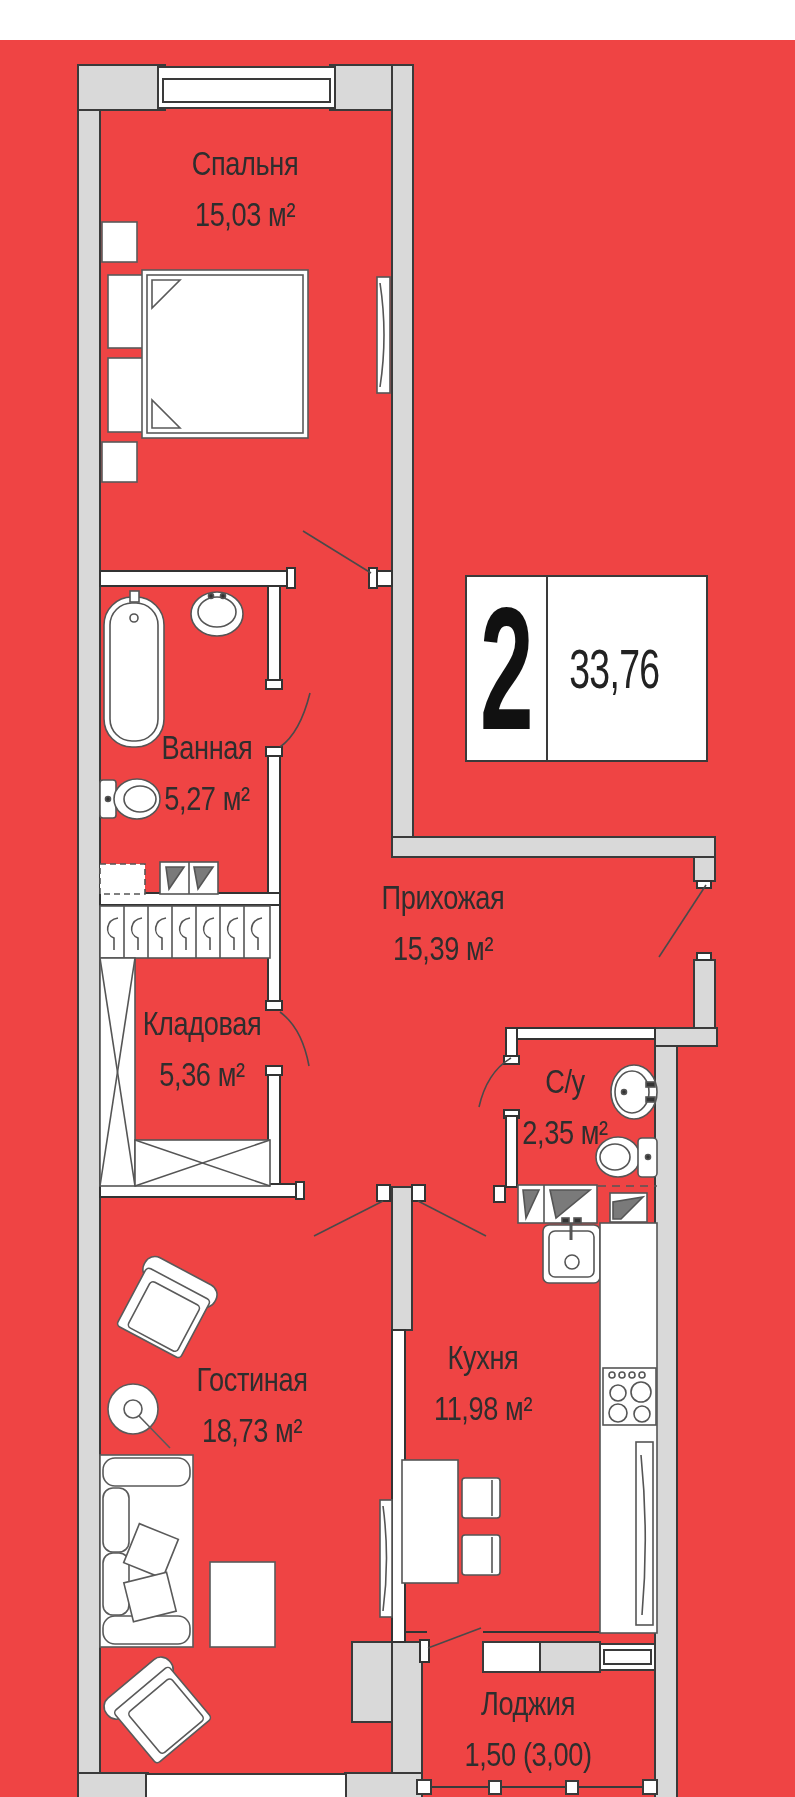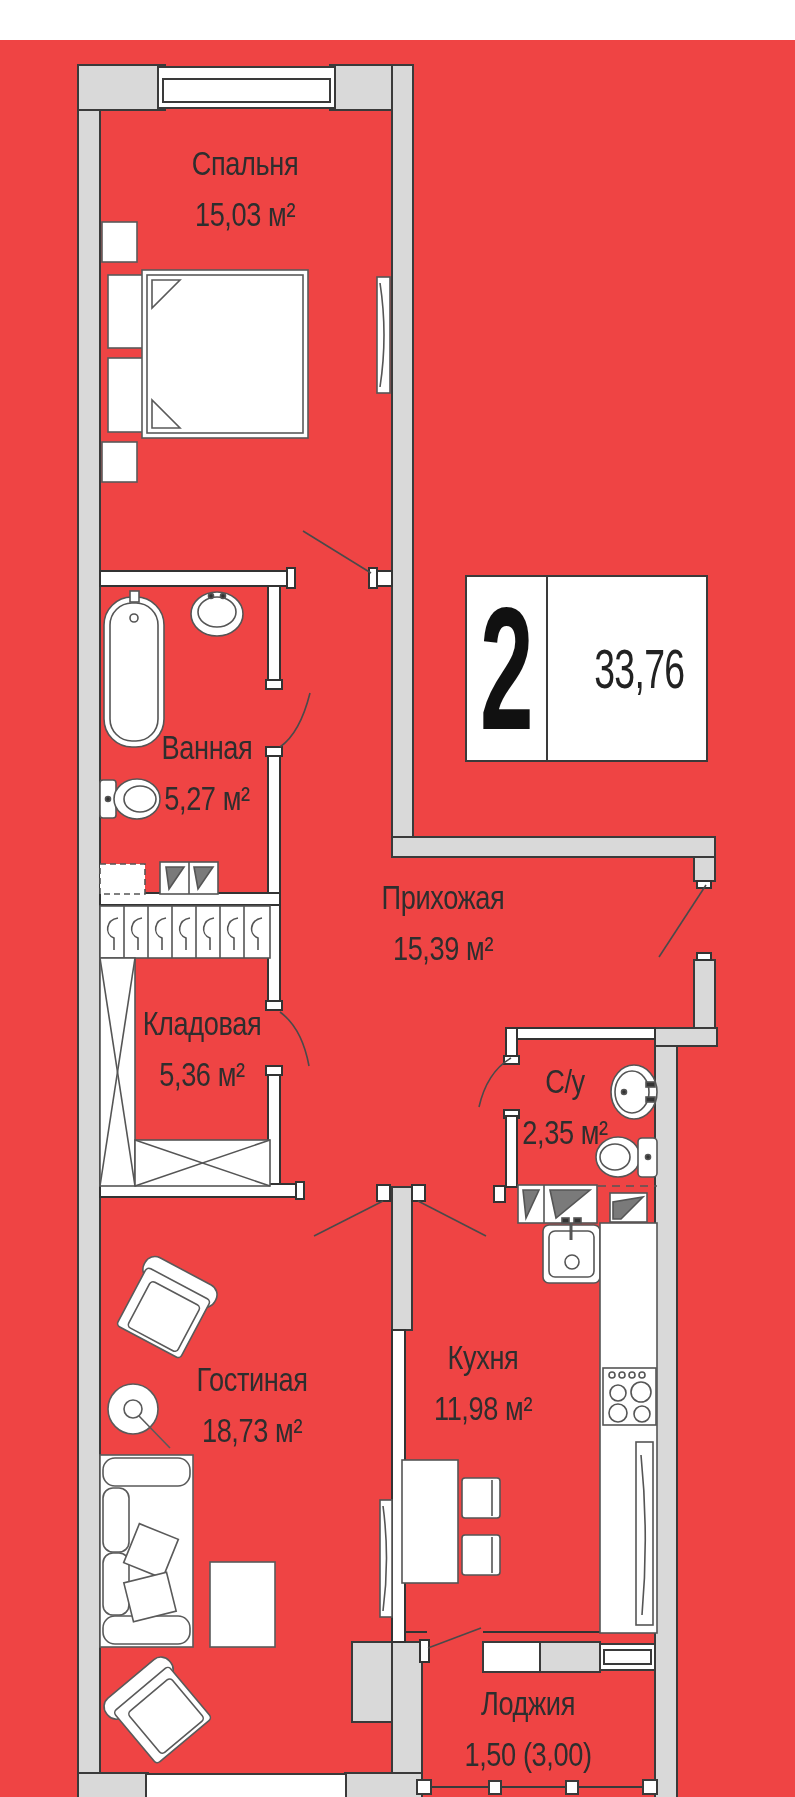--- a/index.html
+++ b/index.html
@@ -9,21 +9,21 @@
   .room-label{position:absolute;display:flex;flex-direction:column;align-items:center;
               gap:13px;transform:translateX(-50%) scaleX(0.8);white-space:nowrap;
               color:#2e2e2e;}
   .room-name,.room-area{font-size:34px;line-height:38px;letter-spacing:-0.5px;}
   .info-box{position:absolute;left:465px;top:535px;width:243px;height:187px;
             display:flex;border:2px solid #3a3a3a;background:#fff;box-sizing:border-box;}
   .info-left{width:81px;border-right:2px solid #3a3a3a;display:flex;
              align-items:center;justify-content:center;box-sizing:border-box;}
   .info-num{font-size:175px;font-weight:700;transform:scaleX(0.55);line-height:160px;color:#111;}
   .info-right{flex:1;display:flex;flex-direction:column;}
-  .info-cell{flex:1;display:flex;align-items:center;justify-content:flex-end;
+  .info-cell{flex:1;display:flex;align-items:center;justify-content:flex-start;
              border-bottom:1.5px solid #3a3a3a;box-sizing:border-box;}
   .info-cell:last-child{border-bottom:none;}
   .info-val{font-size:55px;transform:scaleX(0.68);letter-spacing:-1px;color:#222;}
 </style>
 </head>
 <body>
 
 <div id="plan">
 
 <svg width="795" height="1797" viewBox="0 0 795 1797">

